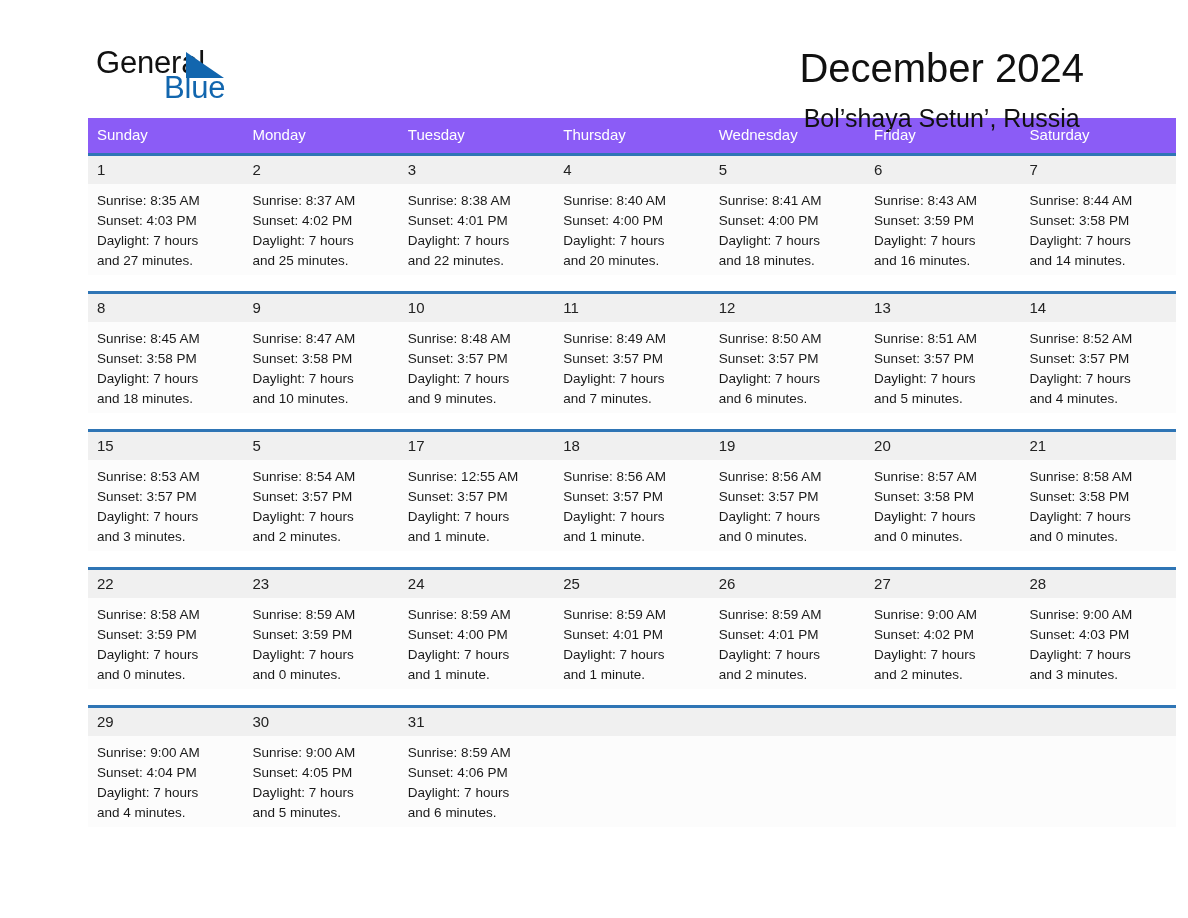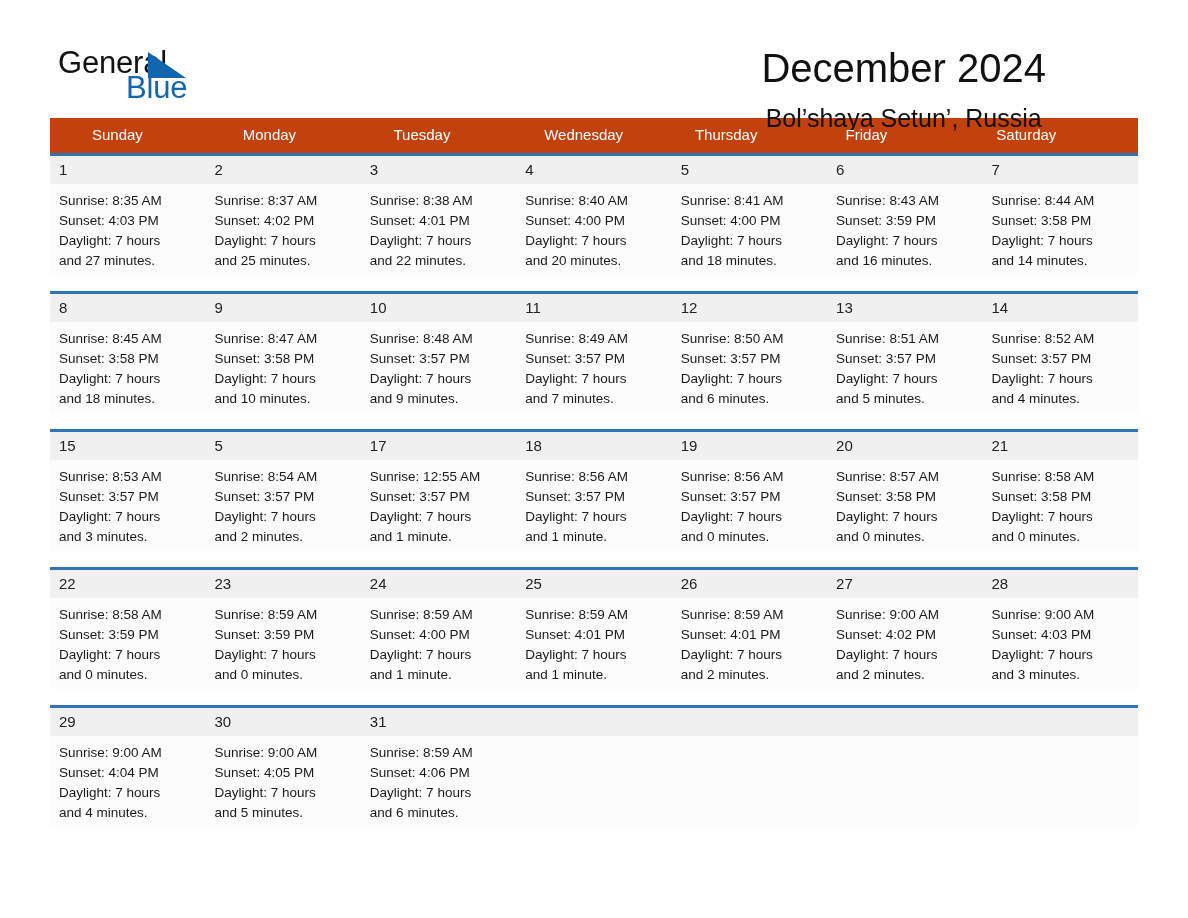--- a/index.html
+++ b/index.html
@@ -13,20 +13,21 @@
     font-family: "Liberation Sans", sans-serif;
     color: #000000;
     overflow: hidden;
   }
   .page {
     position: relative;
     width: 1096px;
     height: 918px;
     box-sizing: border-box;
     padding: 0 50px;
+    margin-left: 38px;
   }
 
   
   .topbar {
     display: flex;
     align-items: flex-start;
     justify-content: space-between;
     padding-top: 44px;
     height: 108px;
     box-sizing: border-box;
@@ -83,22 +84,21 @@
     margin: 12px 0 0 0;
   }
 
   
   .calendar {
     width: 1088px;
     margin-top: 10px;
   }
   .weekday-row {
     display: flex;
-    background: #c2410c;
-    padding-left: 33px;
+    background: #8b5cf6;
   }
   .weekday {
     flex: 1 1 0;
     min-width: 0;
     color: #ffffff;
     font-size: 15px;
     line-height: 18px;
     padding: 8px 0 9px 9px;
     box-sizing: border-box;
   }
@@ -160,22 +160,22 @@
     </div>
 
   </div>
 
   <div class="calendar">
 
     <div class="weekday-row">
       <div class="weekday">Sunday</div>
       <div class="weekday">Monday</div>
       <div class="weekday">Tuesday</div>
+      <div class="weekday">Thursday</div>
       <div class="weekday">Wednesday</div>
-      <div class="weekday">Thursday</div>
       <div class="weekday">Friday</div>
       <div class="weekday">Saturday</div>
     </div>
 
     <div class="week">
       <div class="day">
         <div class="day-num-band">1</div>
         <div class="day-body">
           <div>Sunrise: 8:35 AM</div>
           <div>Sunset: 4:03 PM</div>

